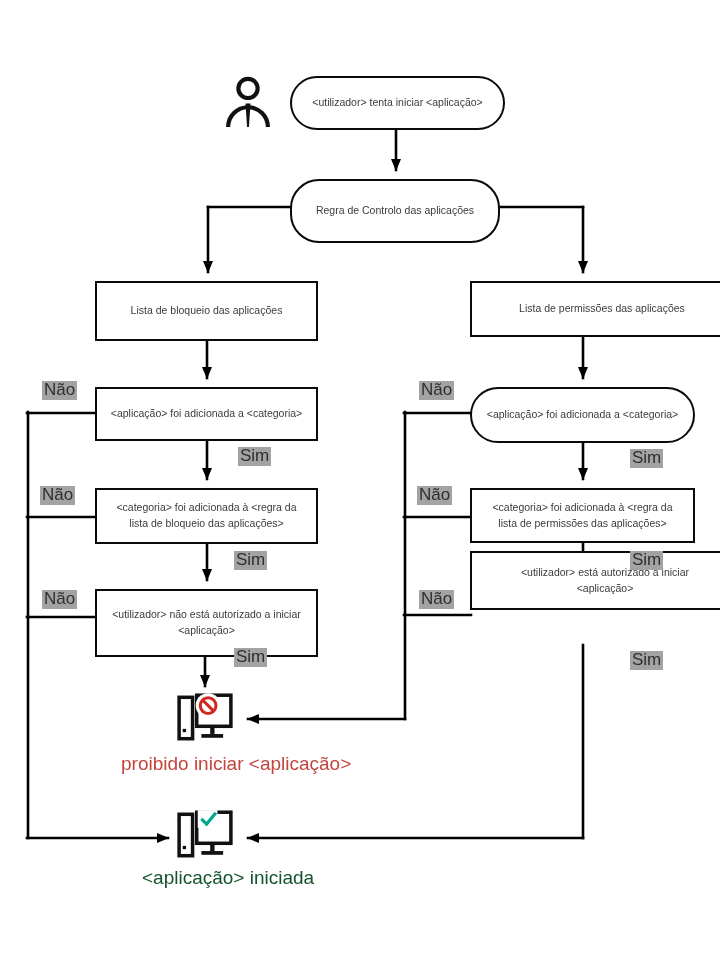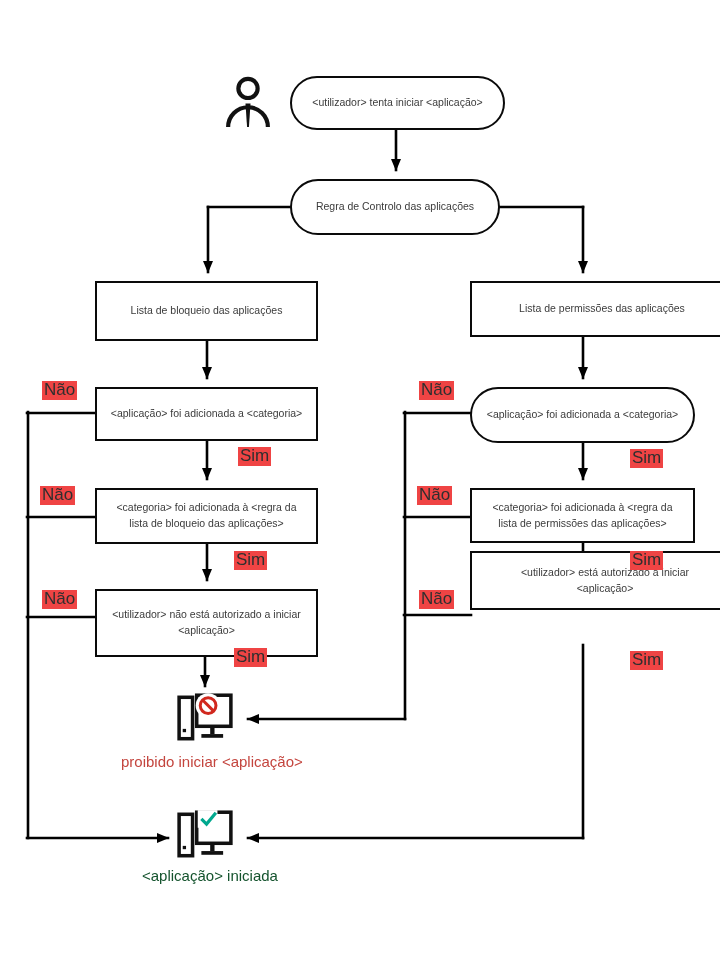--- a/index.html
+++ b/index.html
@@ -12,23 +12,23 @@
   .node{
     position:absolute;z-index:2;box-sizing:border-box;
     border:2.5px solid #0a0a0a;background:#ffffff;
     display:flex;align-items:center;justify-content:center;
     text-align:center;font-size:10.5px;color:#3b3b3b;line-height:1.5;
     white-space:pre-line;padding:19px 5px;
   }
   .stadium{border-radius:29px;}
   .yn{
     position:absolute;z-index:2;font-size:17px;color:#2f2f2f;
-    background:#ef4444;padding:0 2px;line-height:1.1;
+    background:#a3a3a3;padding:0 2px;line-height:1.1;
   }
-  .outcome-label{position:absolute;z-index:2;font-size:15px;line-height:1.2;}
+  .outcome-label{position:absolute;z-index:2;font-size:19px;line-height:1.2;}
   .outcome-label.blocked{color:#c4453e;}
   .outcome-label.started{color:#14532d;}
   .icon-abs{position:absolute;z-index:2;}
 </style>
 </head>
 <body>
 
 <div id="canvas">
 
   <svg class="wires" width="720" height="960" viewBox="0 0 720 960">
@@ -78,21 +78,21 @@
       <circle cx="22" cy="13" r="9.2" fill="none" stroke="#111" stroke-width="4"></circle>
       <path d="M3,50 A19,19 0 0 1 41,50" fill="none" stroke="#111" stroke-width="4"></path>
       <polygon points="19.6,27.5 24.4,27.5 22.9,50 21.1,50" fill="#111"></polygon>
     </svg>
   </div>
 
   <div class="node stadium" style="left:290px;top:76px;width:215px;height:54px;">
     <span>&lt;utilizador&gt; tenta iniciar &lt;aplicação&gt;</span>
   </div>
 
-  <div class="node stadium" style="left:290px;top:179px;width:210px;height:56px;">
+  <div class="node stadium" style="left:290px;top:179px;width:210px;height:64px;">
     <span>Regra de Controlo das aplicações</span>
   </div>
 
   <div class="node" style="left:95px;top:281px;width:223px;height:60px;">
     <span>Lista de bloqueio das aplicações</span>
   </div>
 
   <div class="node" style="left:470px;top:281px;width:264px;height:56px;">
     <span>Lista de permissões das aplicações</span>
   </div>

